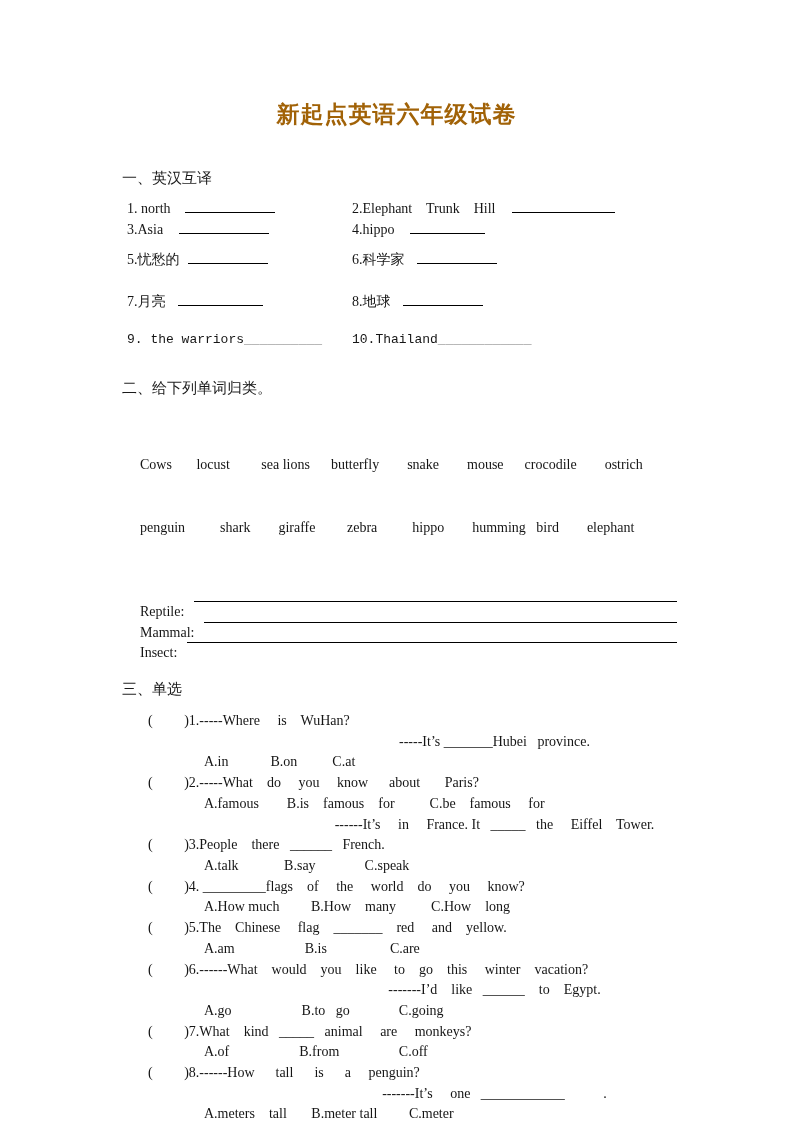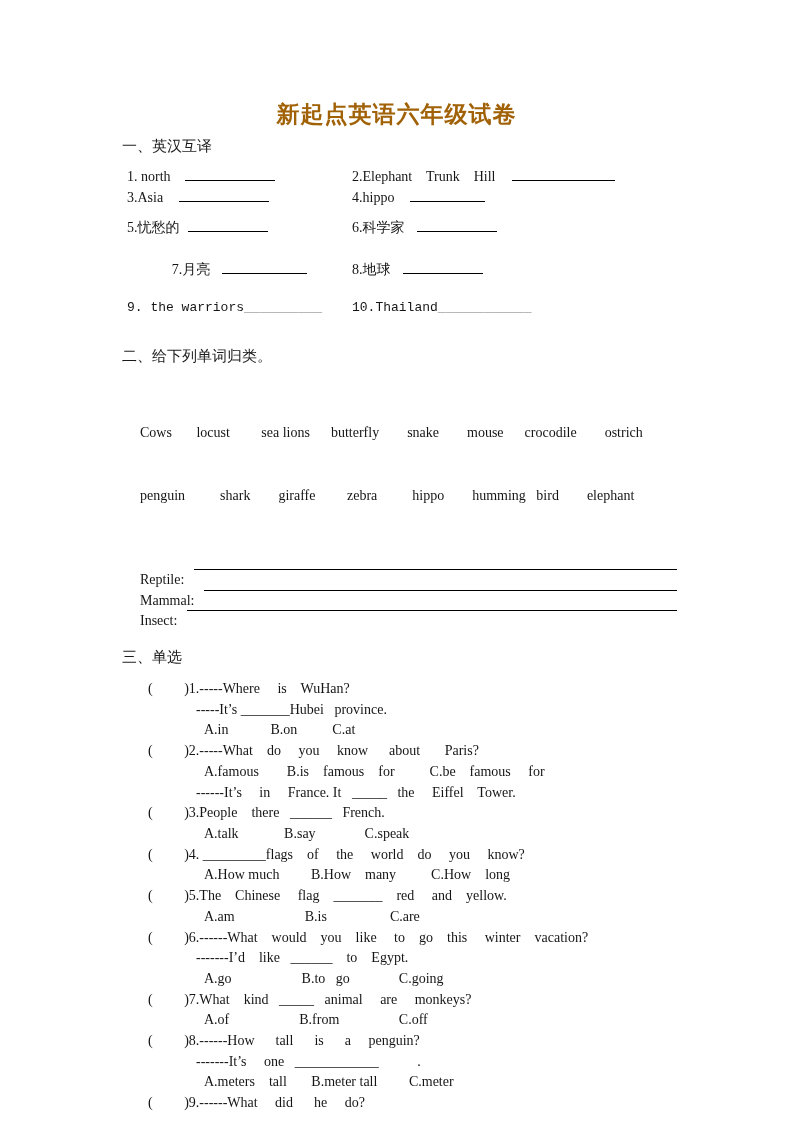--- a/index.html
+++ b/index.html
@@ -20,32 +20,32 @@
     font-size:23px;
     letter-spacing:1px;
     color:#a16207;
   }
   .sh{
     margin-left:122px;
     font-size:15px;
     line-height:17px;
     color:#1a1a1a;
   }
-  .sh1{margin-top:8px;}
+  .sh1{margin-top:40px;}
   .sh2{margin-top:32px;}
   .sh3{margin-top:15px;}
 
   
   .tgrid{margin-left:127px;margin-top:13px;width:560px;}
   .trow{display:flex;line-height:17px;}
   .tcell{width:225px;white-space:pre;}
   .tcell.right{width:auto;}
   .r2{margin-top:4px;}
   .r3{margin-top:13px;}
-  .r4{margin-top:25px;text-align:center;}
+  .r4{margin-top:25px;}
   .r5{margin-top:21px;font-family:"Liberation Mono", monospace;font-size:13px;}
   .blank{
     display:inline-block;
     border-bottom:1.4px solid #000;
     height:12px;
   }
   .w75{width:75px}.w80{width:80px}.w85{width:85px}.w90{width:90px}.w103{width:103px}
   .ml8{margin-left:8px}.ml12{margin-left:12px}.ml14{margin-left:14px}.ml16{margin-left:16px}
   .gray{color:#8f8f8f;margin-top:44px;}
 
@@ -59,21 +59,21 @@
     margin-left:10px;
     border-bottom:1.4px solid #000;
     transform:translateY(-3px);
     height:0;
   }
 
   
   .mcq{margin-top:13px;line-height:20.7px;}
   .ln{white-space:pre;}
   .lq{padding-left:148px;}
-  .lc{padding-left:196px;}
+  .lc{padding-left:196px;text-align:center;}
   .la{padding-left:204px;}
 </style>
 </head>
 <body>
 
 <div class="page">
 
   <div class="title">新起点英语六年级试卷</div>
 
   <div class="sh sh1">一、英汉互译</div>

